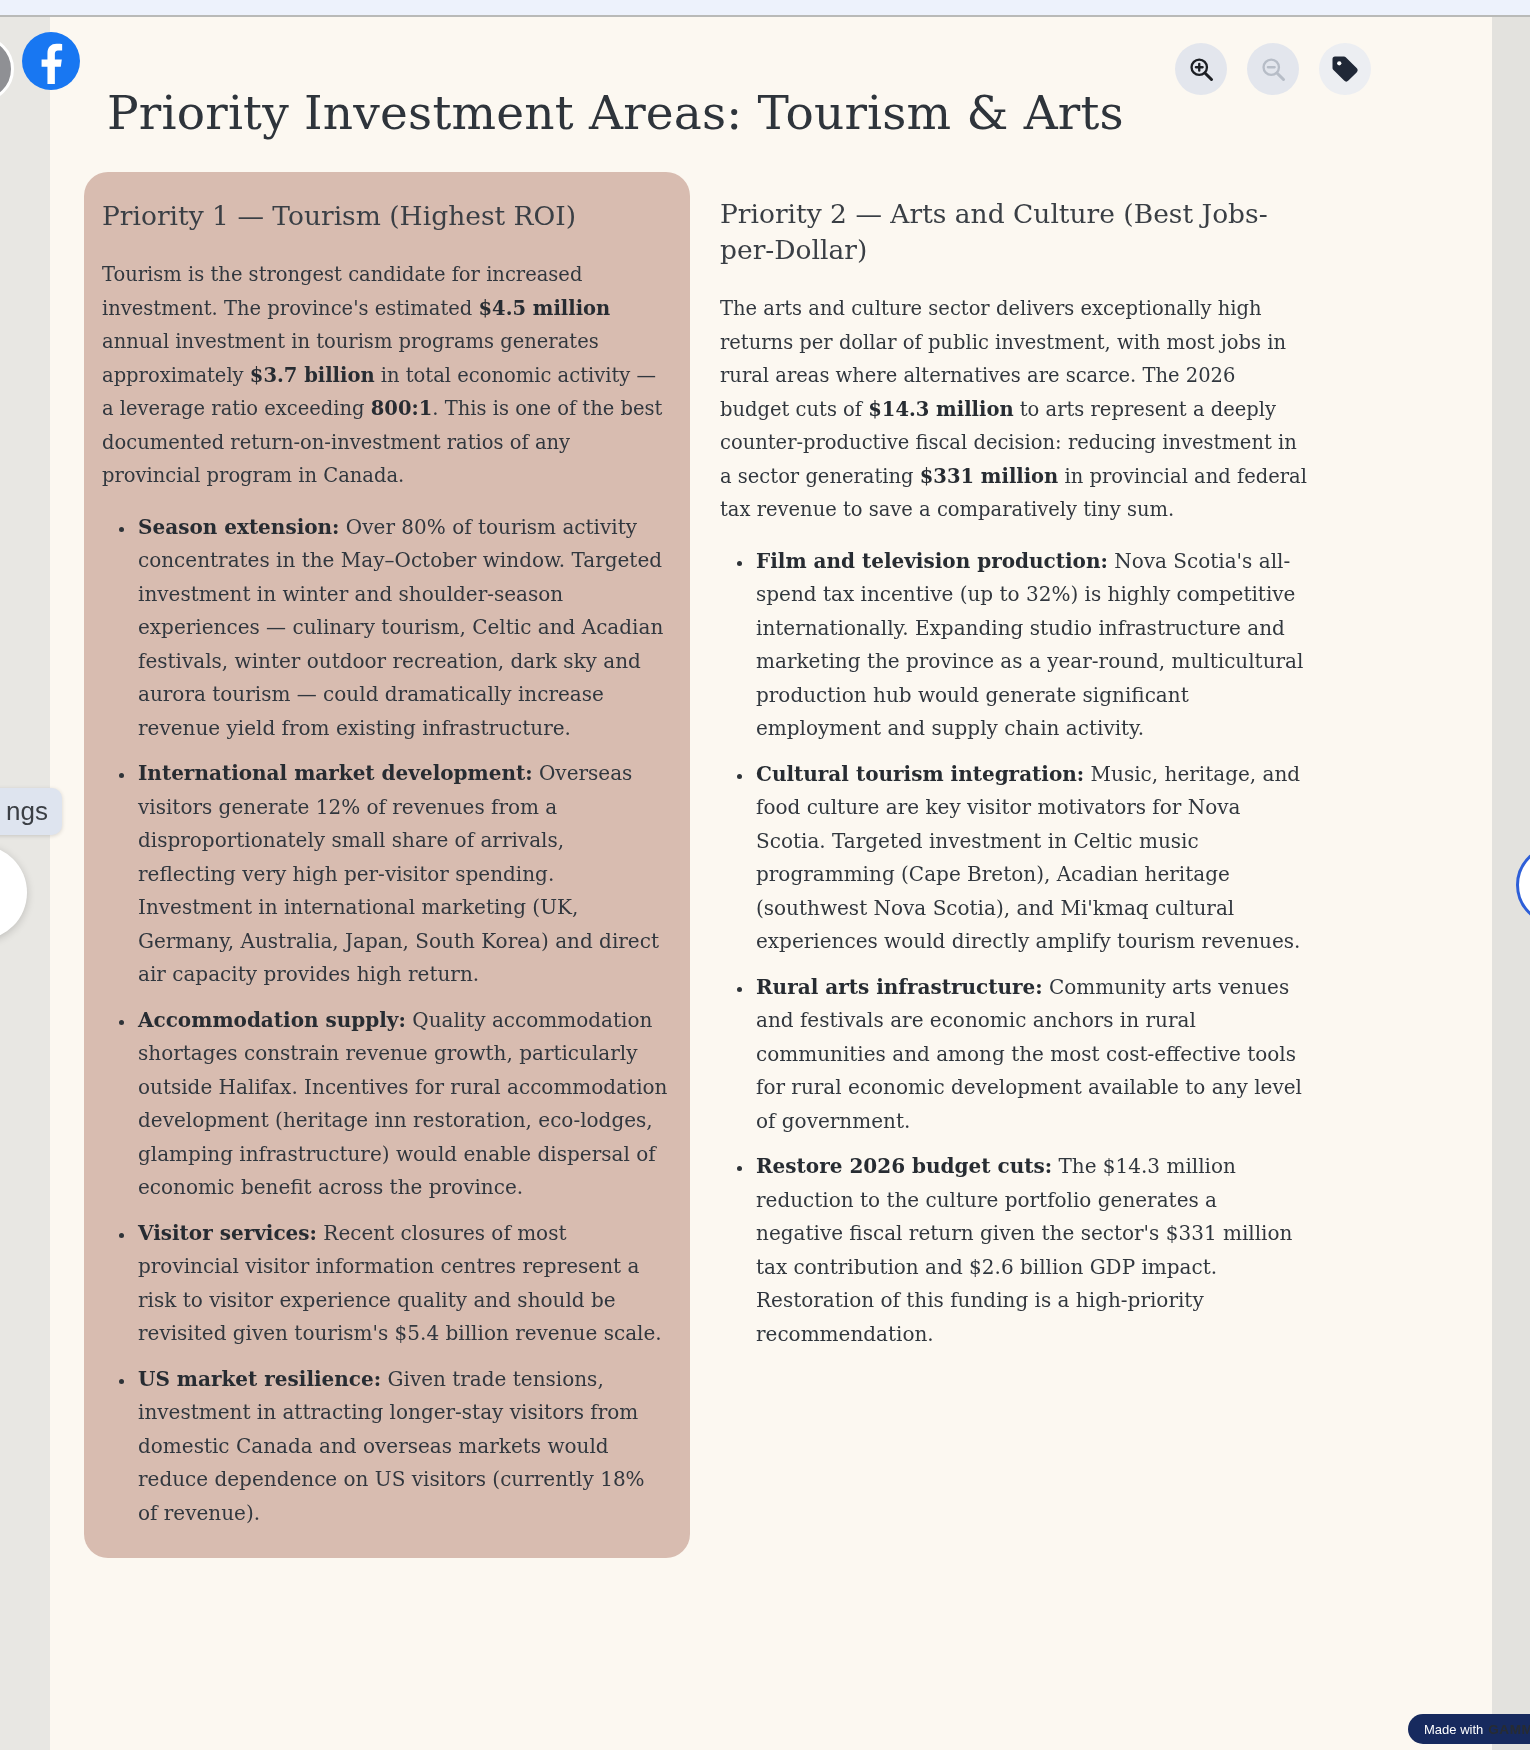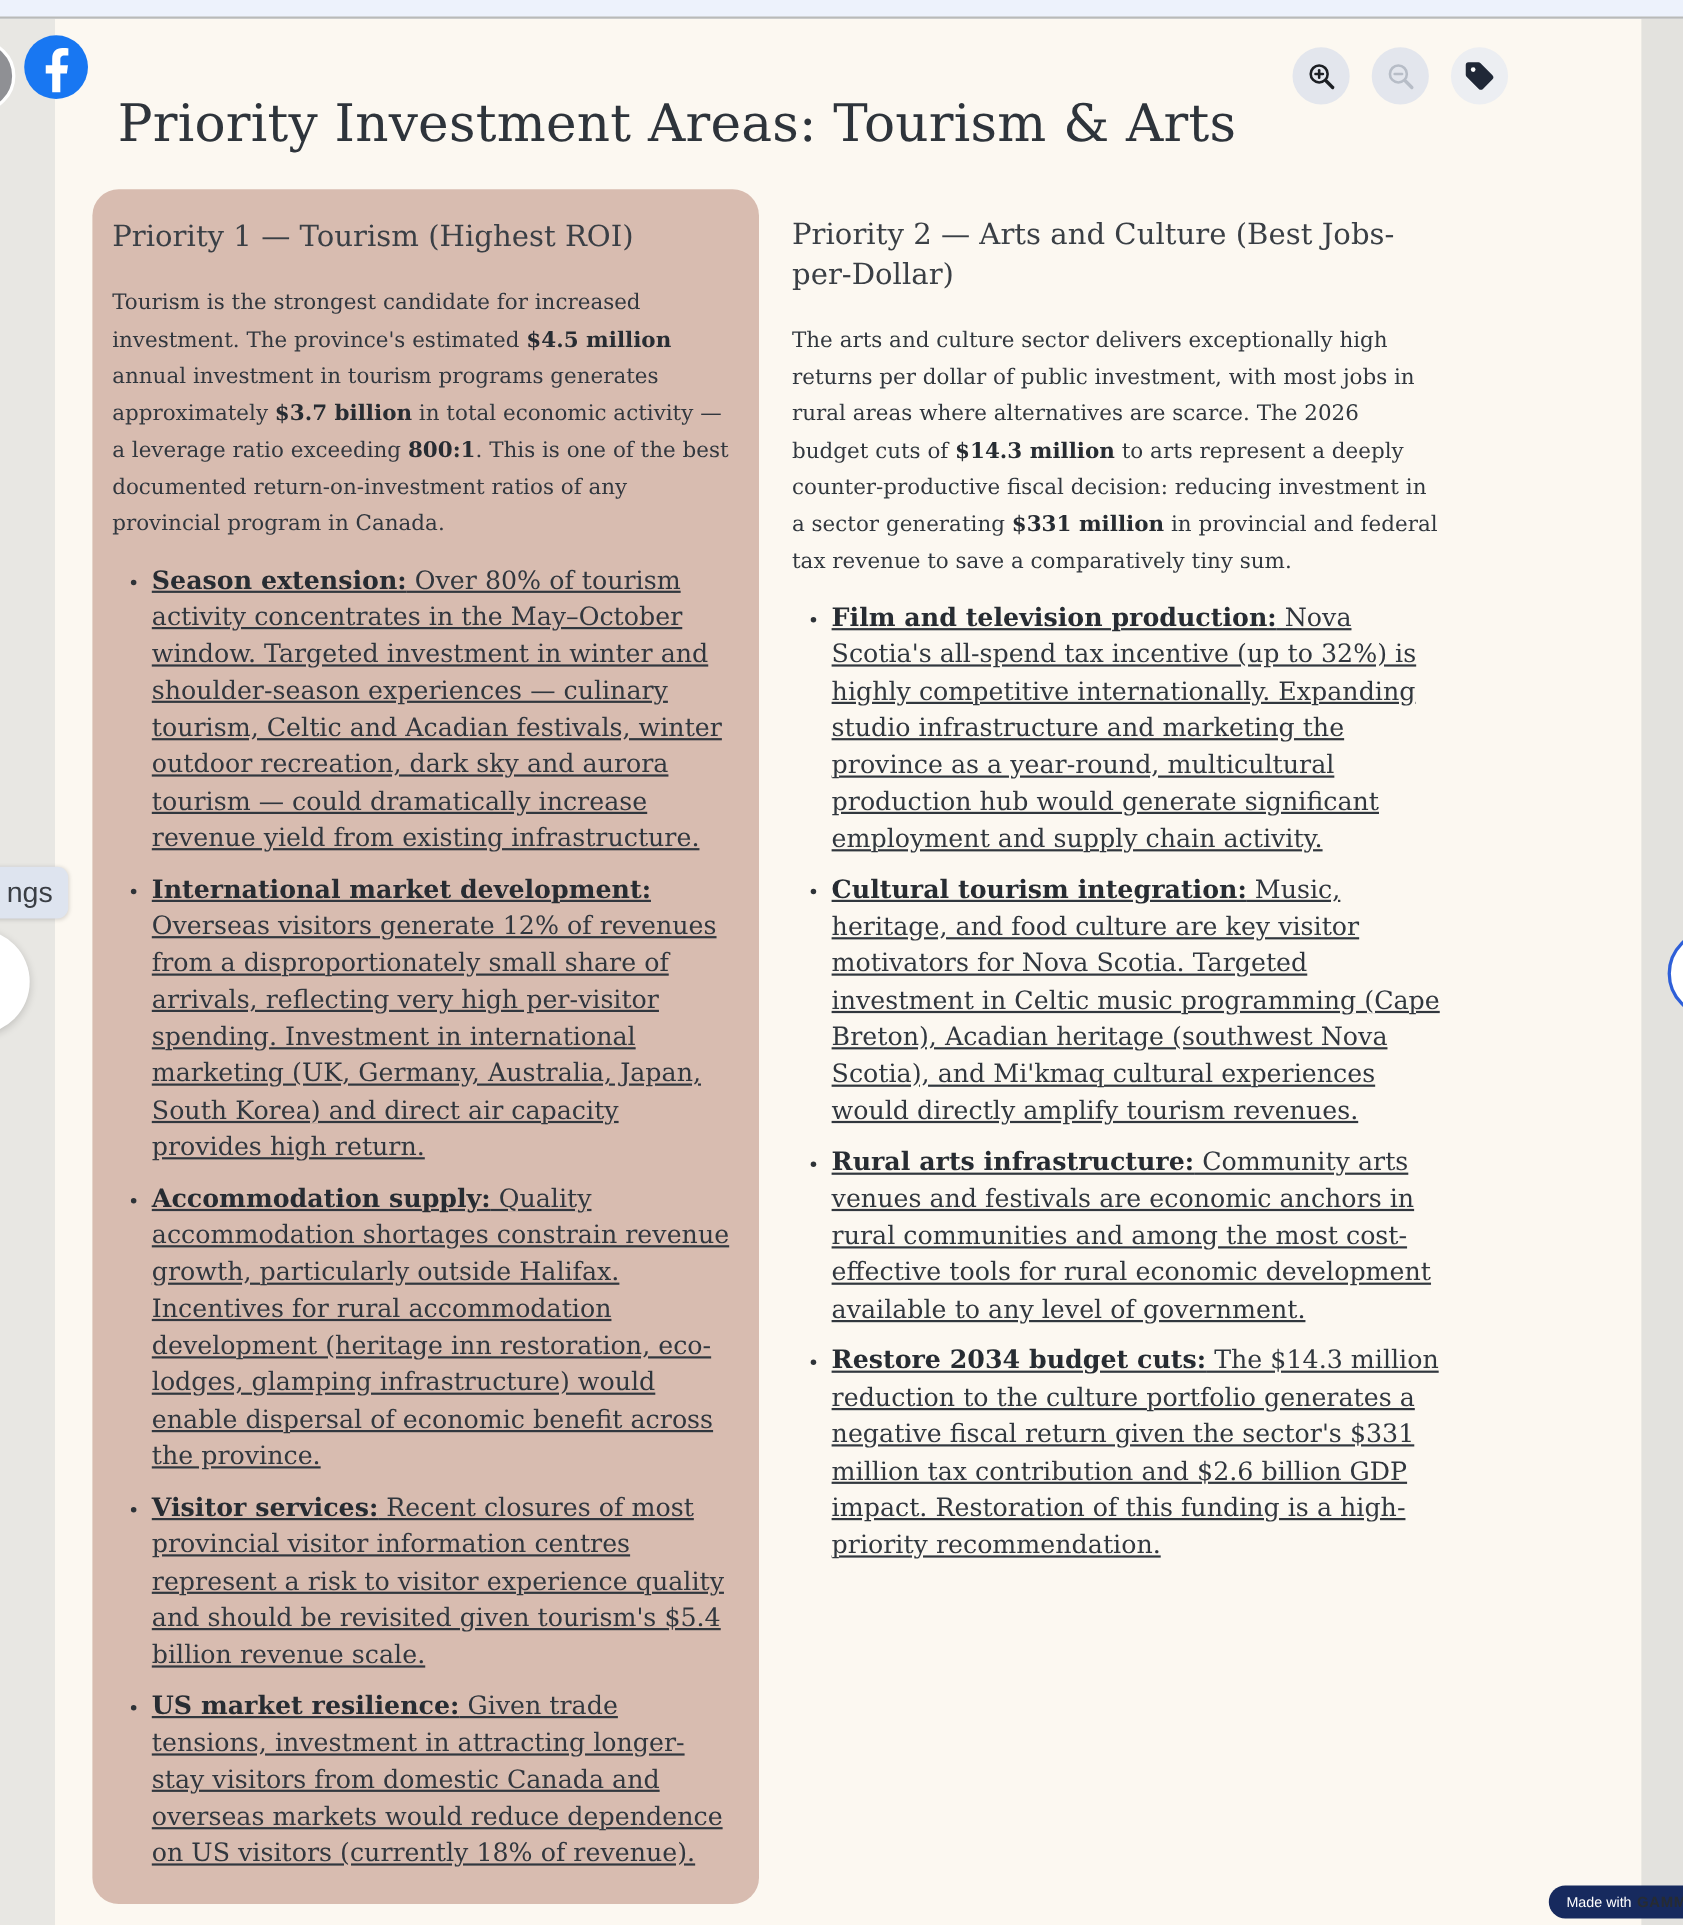--- a/index.html
+++ b/index.html
@@ -47,21 +47,21 @@
     position:absolute;left:47px;top:58px;margin:10px;width:1200px;
     font-size:47px;font-weight:400;color:#2e343b;letter-spacing:.2px;
   }
   .card{
     position:absolute;left:34px;top:155px;width:606px;min-height:1335px;box-sizing:border-box;
     background:#d8bcb0;border-radius:24px;padding:26px 22px 28px 18px;
   }
   .plain-col{position:absolute;left:670px;top:155px;width:590px;padding-top:24px;}
   .col-heading{margin:0 0 24px 0;font-size:26.5px;line-height:36px;font-weight:500;color:#3a3f45;}
   .intro{margin:0 0 18px 0;font-size:19.5px;line-height:33.5px;color:#31373e;}
-  .bullets{margin:0;padding:0 0 0 34px;font-size:23px;line-height:33.5px;color:#31373e;text-decoration:underline;}
+  .bullets{margin:0;padding:0 0 0 34px;font-size:20px;line-height:33.5px;color:#31373e;}
   .bullets li{margin:0 0 12px 0;padding-left:2px;}
   .bullets li:last-child{margin-bottom:0;}
   .bullets li::marker{color:#2e3338;font-size:17px;}
   b{font-weight:700;color:#272c32;}
 
   svg{display:block;}
 </style>
 </head>
 <body>
 
@@ -84,21 +84,21 @@
       </ul>
   </section>
 
   <section class="plain-col">
     <h2 class="col-heading">Priority 2 — Arts and Culture (Best Jobs-per-Dollar)</h2>
     <p class="intro"><span>The arts and culture sector delivers exceptionally high returns per dollar of public investment, with most jobs in rural areas where alternatives are scarce. The 2026 budget cuts of </span><b>$14.3 million</b><span> to arts represent a deeply counter-productive fiscal decision: reducing investment in a sector generating </span><b>$331 million</b><span> in provincial and federal tax revenue to save a comparatively tiny sum.</span></p>
     <ul class="bullets">
         <li><b>Film and television production:</b><span> Nova Scotia's all-spend tax incentive (up to 32%) is highly competitive internationally. Expanding studio infrastructure and marketing the province as a year-round, multicultural production hub would generate significant employment and supply chain activity.</span></li>
         <li><b>Cultural tourism integration:</b><span> Music, heritage, and food culture are key visitor motivators for Nova Scotia. Targeted investment in Celtic music programming (Cape Breton), Acadian heritage (southwest Nova Scotia), and Mi'kmaq cultural experiences would directly amplify tourism revenues.</span></li>
         <li><b>Rural arts infrastructure:</b><span> Community arts venues and festivals are economic anchors in rural communities and among the most cost-effective tools for rural economic development available to any level of government.</span></li>
-        <li><b>Restore 2034 budget cuts:</b><span> The $14.3 million reduction to the culture portfolio generates a negative fiscal return given the sector's $331 million tax contribution and $2.6 billion GDP impact. Restoration of this funding is a high-priority recommendation.</span></li>
+        <li><b>Restore 2026 budget cuts:</b><span> The $14.3 million reduction to the culture portfolio generates a negative fiscal return given the sector's $331 million tax contribution and $2.6 billion GDP impact. Restoration of this funding is a high-priority recommendation.</span></li>
       </ul>
   </section>
 </div>
 
 <div class="circle-btn gray-avatar"></div>
 
 <div class="circle-btn fb-btn">
   <span>
     <svg width="58" height="58" viewBox="0 0 24 24">
       <path fill="#ffffff" d="M13.6 21.5v-7.1h2.45l.42-3.05H13.6V9.2c0-.93.33-1.56 1.63-1.56h1.38V4.95c-.3-.04-1.25-.12-2.3-.12-2.3 0-3.78 1.37-3.78 3.95v2.57H8.1v3.05h2.43v7.1z"></path>

